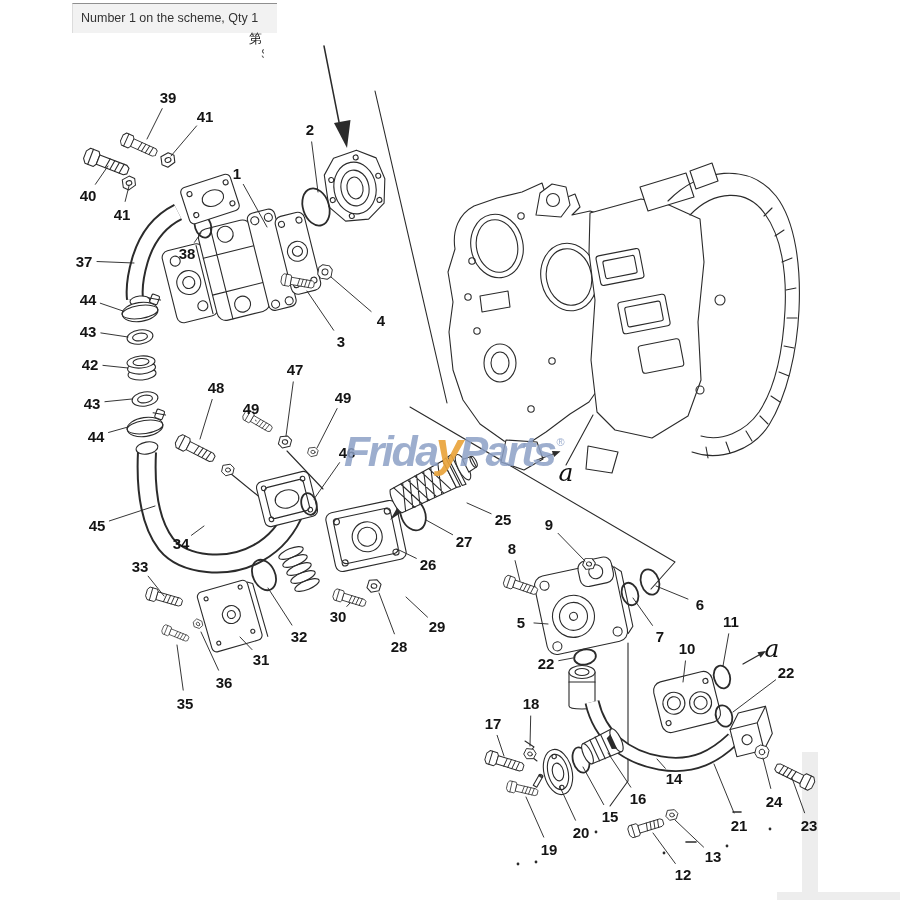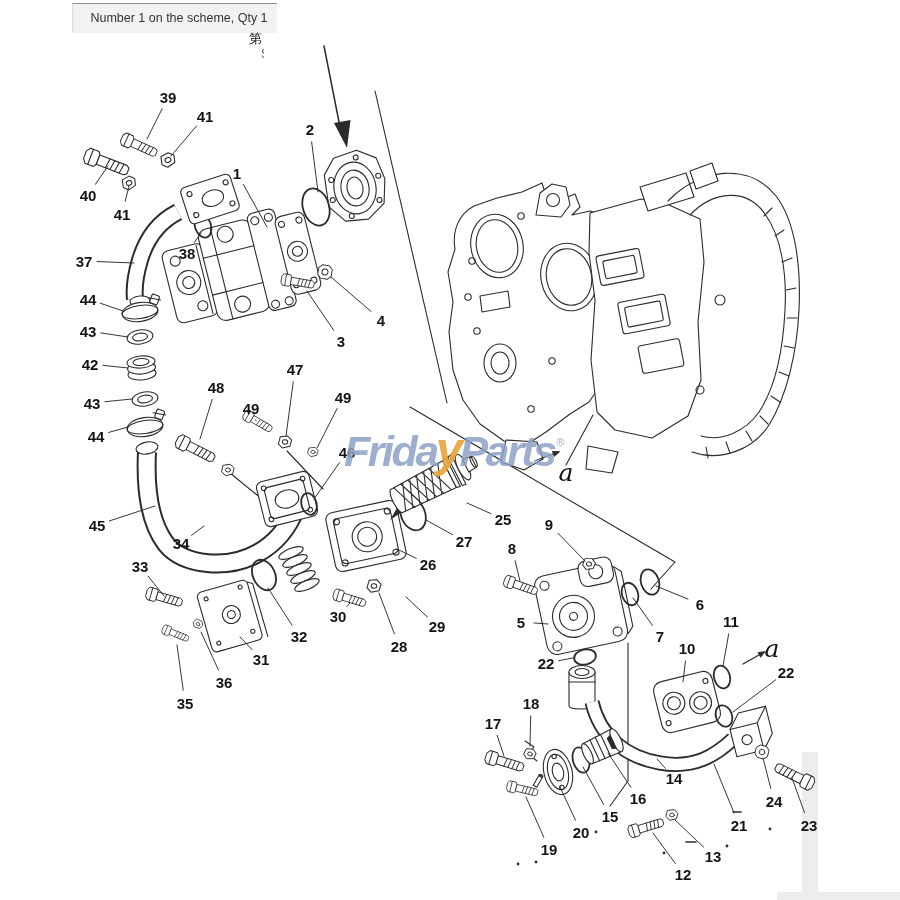--- a/index.html
+++ b/index.html
@@ -1,21 +1,21 @@
 <!DOCTYPE html>
 <html><head>
 <meta charset="utf-8">
 <style>
   html,body{margin:0;padding:0;background:#fff;}
   #stage{position:relative;width:900px;height:900px;background:#ffffff;overflow:hidden;
          font-family:"Liberation Sans",sans-serif;}
   
   .hdr-bar{position:absolute;left:72px;top:3px;width:205px;height:30px;background:#f2f2f2;
            border-top:1px solid #8f8f8f;border-left:1px solid #dcdcdc;box-sizing:border-box;
-           padding:7px 0 0 8px;font-size:12.5px;color:#333;white-space:nowrap;text-align:center;}
+           padding:7px 0 0 8px;font-size:12.5px;color:#333;white-space:nowrap;}
   .clip-block{position:absolute;left:249px;top:31px;width:15px;height:32px;overflow:hidden;}
   .clip-l1{font-size:13px;color:#111;line-height:16px;white-space:nowrap;}
   .clip-l2{font-size:12px;color:#555;line-height:15px;white-space:nowrap;margin-left:12px;}
   
   .watermark{position:absolute;left:344px;top:425px;z-index:5;font-weight:700;font-style:italic;
              font-size:43px;letter-spacing:-2.5px;line-height:1;white-space:nowrap;pointer-events:none;}
   .wm-main{color:rgba(140,160,197,0.85);}
   .wm-y{color:rgba(233,164,60,0.92);font-size:49px;margin:0 -1px;}
   .wm-reg{font-size:11px;color:rgba(140,160,197,0.85);vertical-align:20px;letter-spacing:0;
           margin-left:2px;font-style:normal;font-weight:400;}

